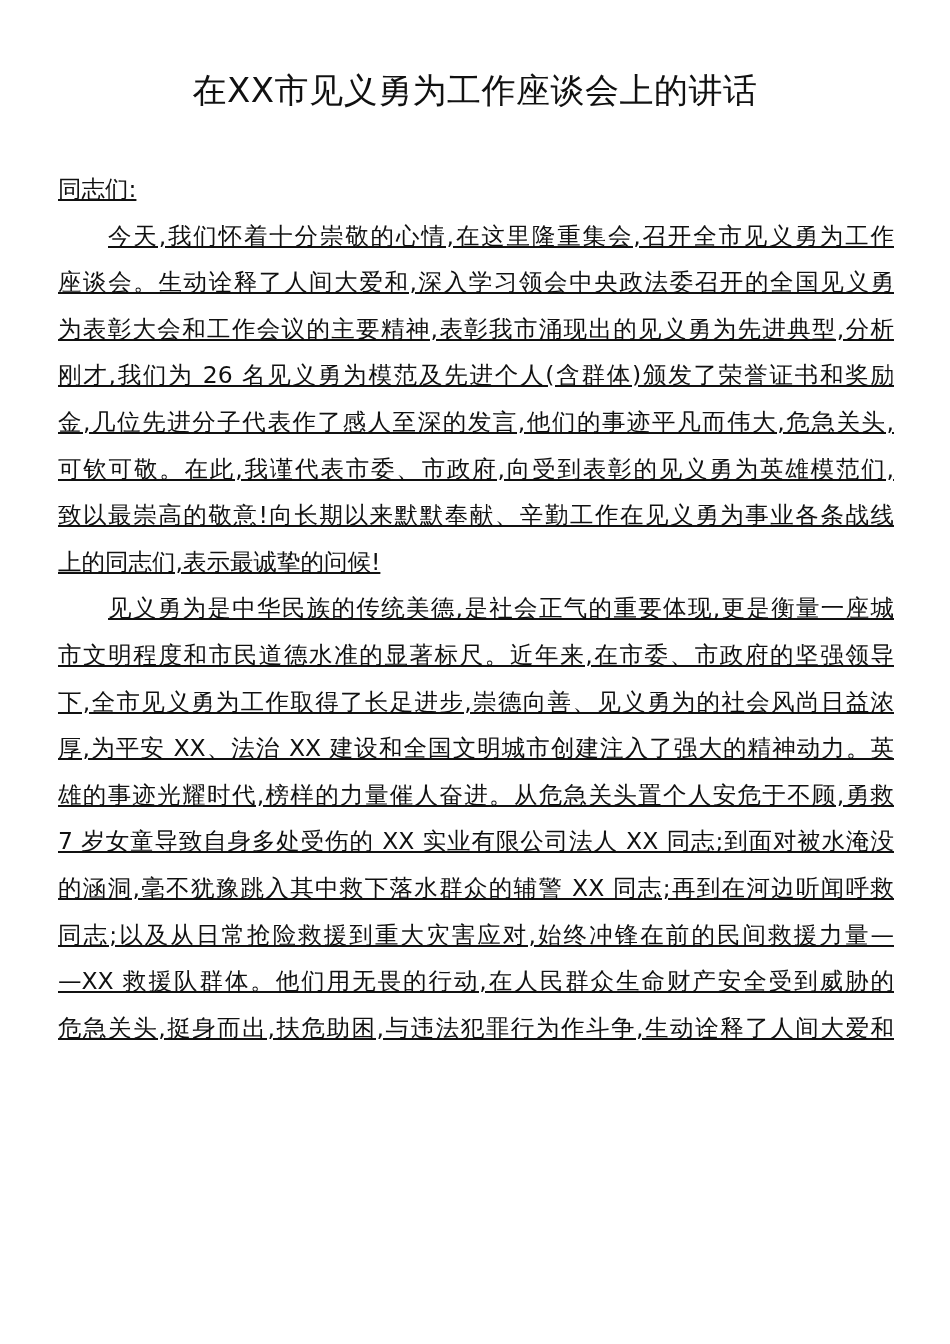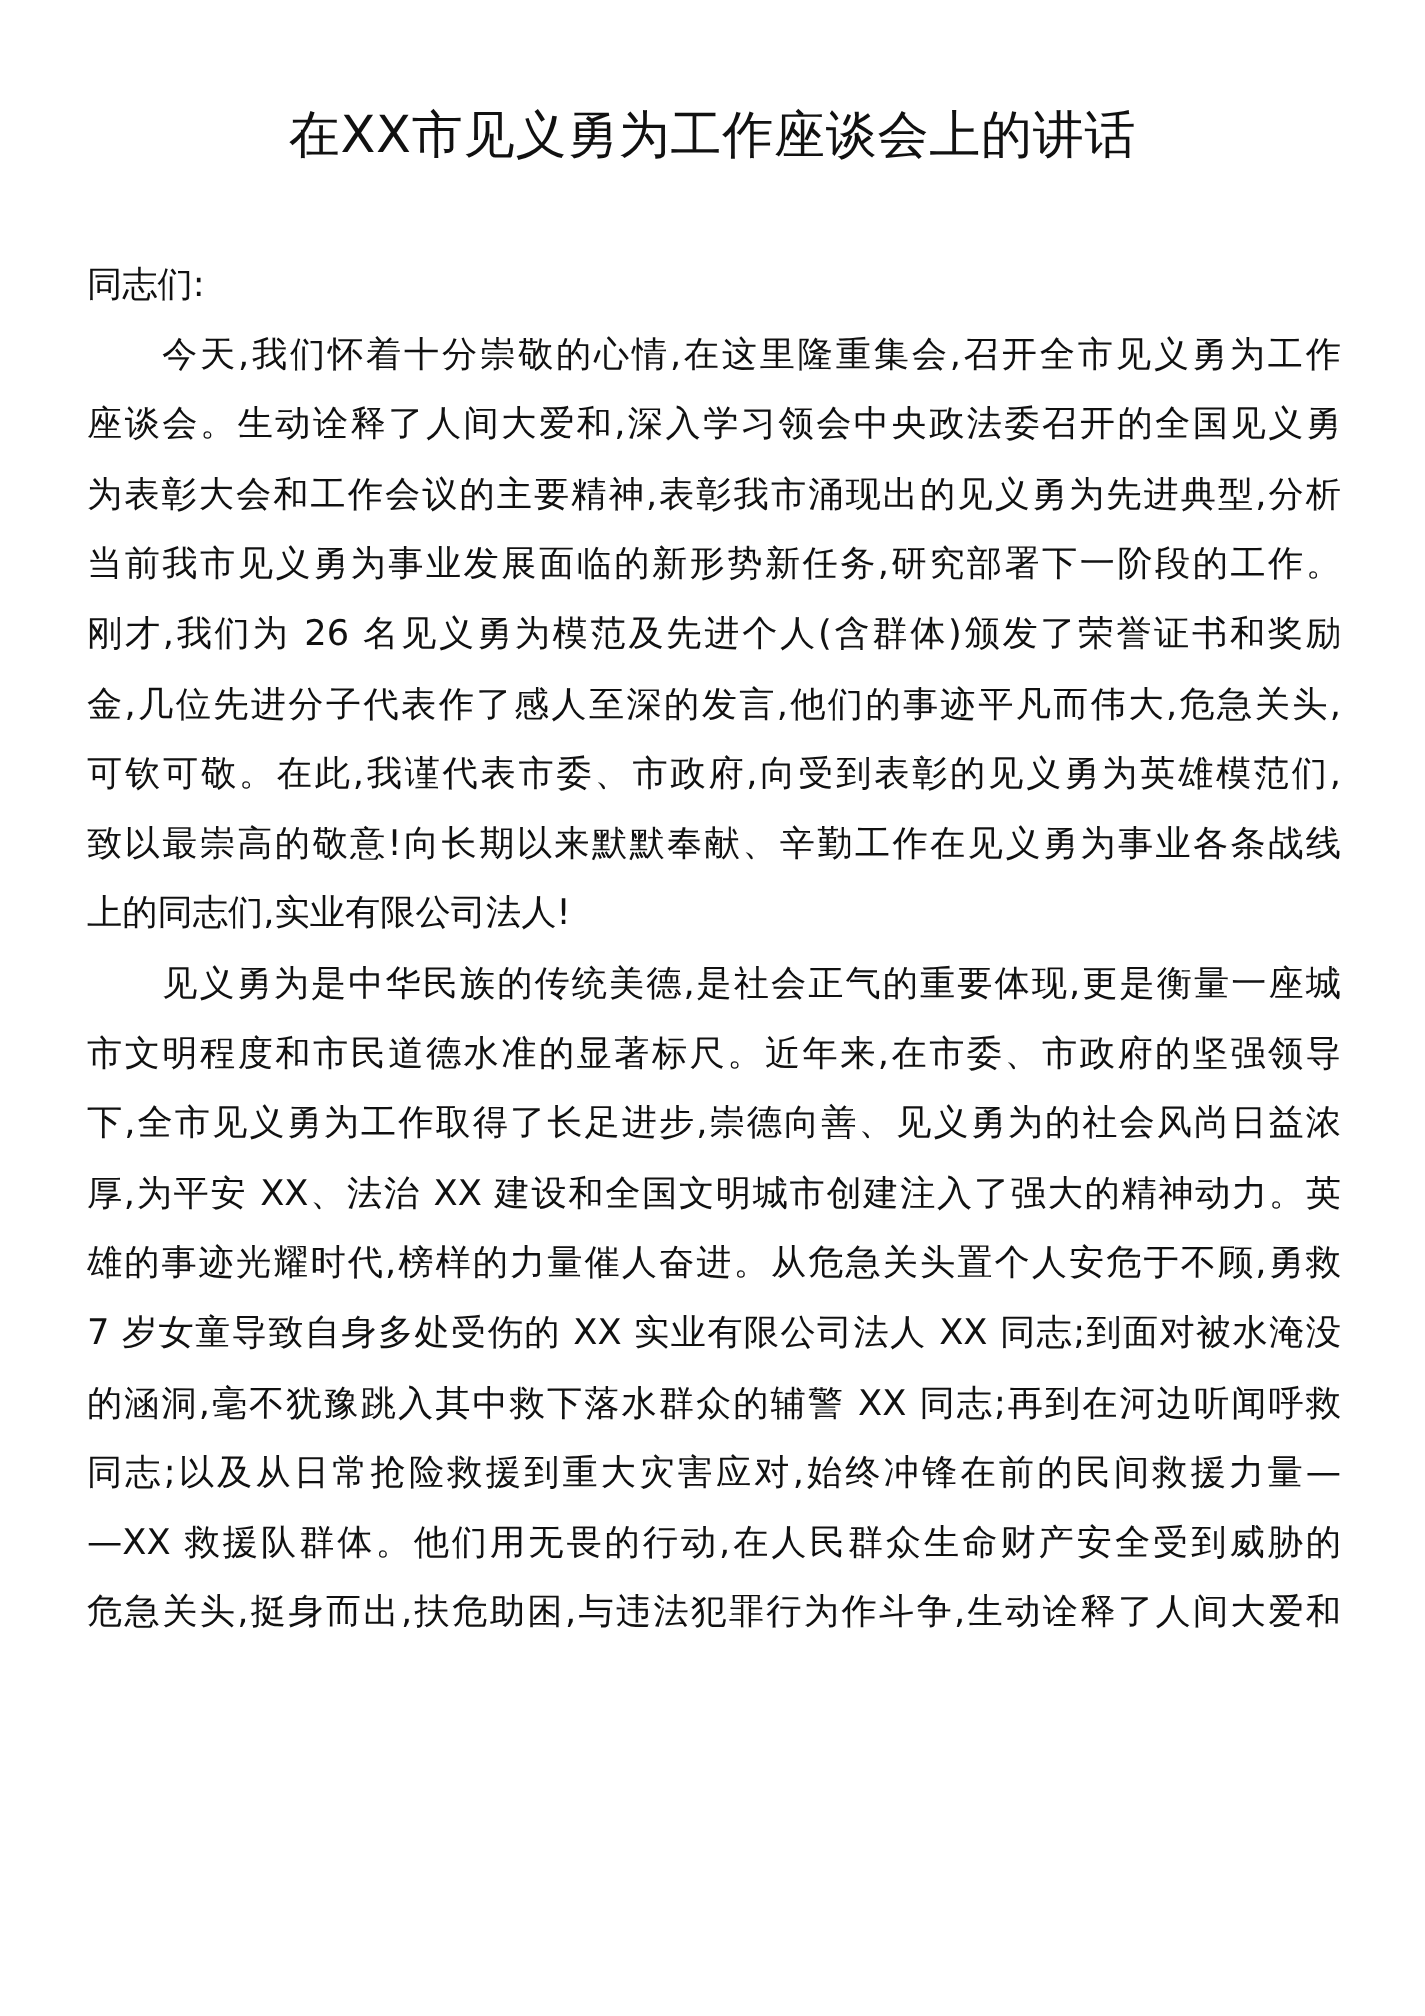--- a/index.html
+++ b/index.html
@@ -37,20 +37,21 @@
   }
   .body-text {
     position: absolute;
     left: 58px;
     top: 166px;
     width: 836px;
     font-size: 23.5px;
     line-height: 46.6px;
     text-align: justify;
     text-justify: inter-character;
+    text-decoration: underline;
   }
   .line {
     display: block;
     white-space: nowrap;
     text-align: justify;
     text-align-last: justify;
     height: 46.6px;
   }
   .line.last {
     text-align-last: left;
@@ -65,26 +66,25 @@
 <div class="page">
   <h1 class="title">在XX市见义勇为工作座谈会上的讲话</h1>
 
   <div class="body-text">
     <span class="line last">同志们:</span>
 
     <div>
       <span class="line indent">今天,我们怀着十分崇敬的心情,在这里隆重集会,召开全市见义勇为工作</span>
       <span class="line">座谈会。生动诠释了人间大爱和,深入学习领会中央政法委召开的全国见义勇</span>
       <span class="line">为表彰大会和工作会议的主要精神,表彰我市涌现出的见义勇为先进典型,分析</span>
-      <span class="line">当前我市见义勇为事业发展面临的新形势新任务,研究部署下一阶段的工作。</span>
       <span class="line">刚才,我们为 26 名见义勇为模范及先进个人(含群体)颁发了荣誉证书和奖励</span>
       <span class="line">金,几位先进分子代表作了感人至深的发言,他们的事迹平凡而伟大,危急关头,</span>
       <span class="line">可钦可敬。在此,我谨代表市委、市政府,向受到表彰的见义勇为英雄模范们,</span>
       <span class="line">致以最崇高的敬意!向长期以来默默奉献、辛勤工作在见义勇为事业各条战线</span>
-      <span class="line last">上的同志们,实业有限公司法人!</span>
+      <span class="line last">上的同志们,表示最诚挚的问候!</span>
     </div>
 
     <div>
       <span class="line indent">见义勇为是中华民族的传统美德,是社会正气的重要体现,更是衡量一座城</span>
       <span class="line">市文明程度和市民道德水准的显著标尺。近年来,在市委、市政府的坚强领导</span>
       <span class="line">下,全市见义勇为工作取得了长足进步,崇德向善、见义勇为的社会风尚日益浓</span>
       <span class="line">厚,为平安 XX、法治 XX 建设和全国文明城市创建注入了强大的精神动力。英</span>
       <span class="line">雄的事迹光耀时代,榜样的力量催人奋进。从危急关头置个人安危于不顾,勇救</span>
       <span class="line">7 岁女童导致自身多处受伤的 XX 实业有限公司法人 XX 同志;到面对被水淹没</span>
       <span class="line">的涵洞,毫不犹豫跳入其中救下落水群众的辅警 XX 同志;再到在河边听闻呼救</span>

